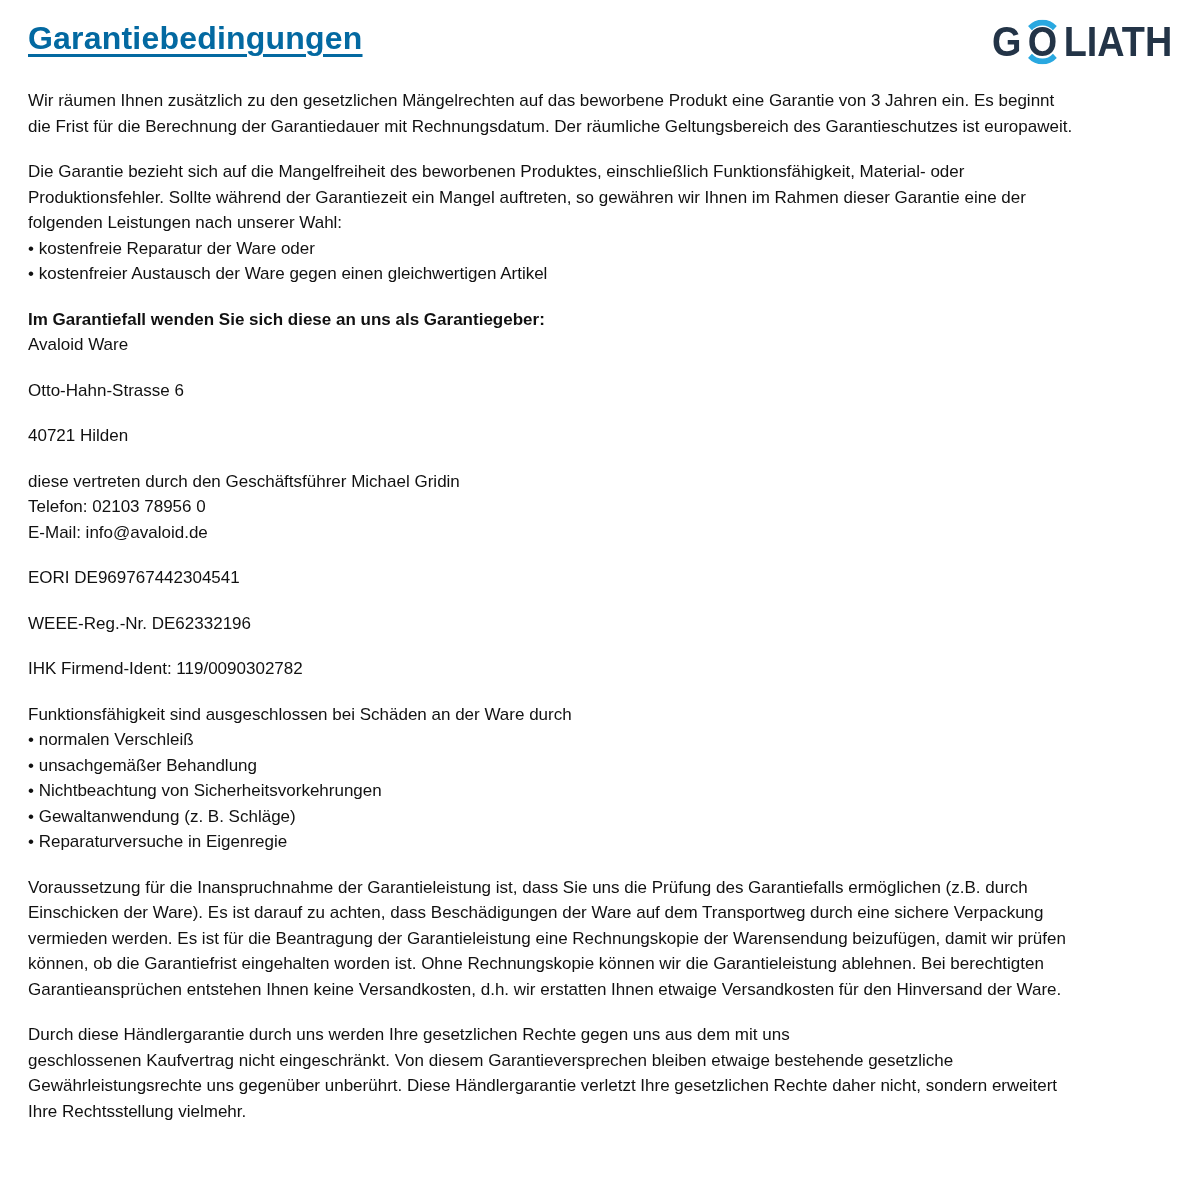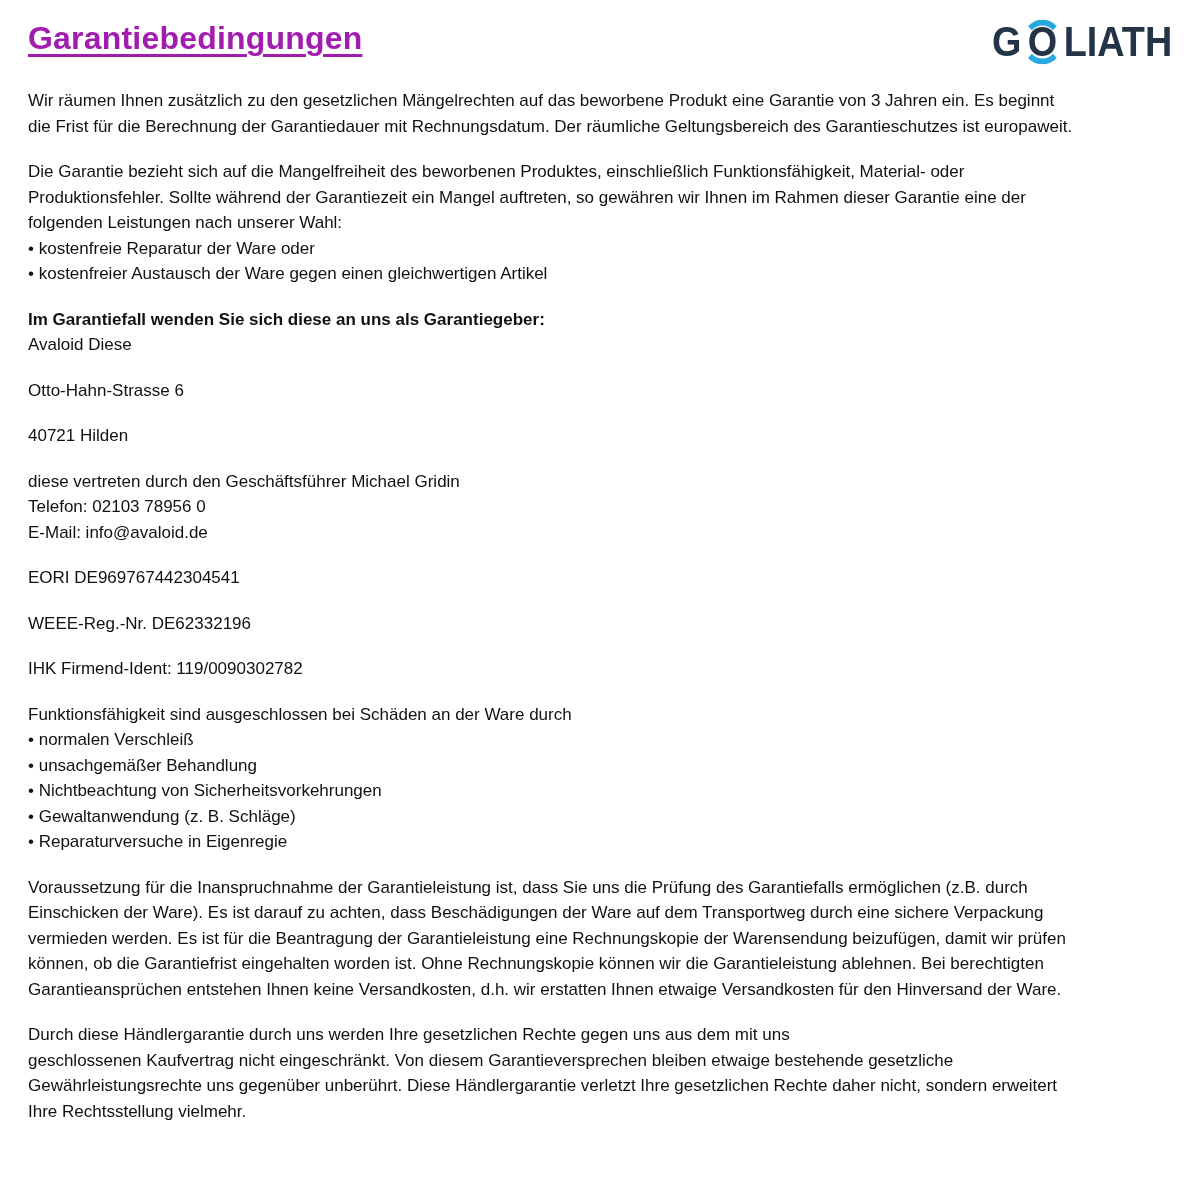--- a/index.html
+++ b/index.html
@@ -20,21 +20,21 @@
   header.doc-header {
     position: relative;
     height: 40px;
     margin-bottom: 30px;
   }
   h1.doc-title {
     font-size: 32px;
     line-height: 40px;
     font-weight: 700;
     margin: 0;
-    color: #a21caf;
+    color: #0369a1;
     text-decoration: underline;
     text-decoration-thickness: 3px;
     text-underline-offset: 5px;
     letter-spacing: 0.2px;
     display: inline-block;
   }
   .logo {
     position: absolute;
     right: 0;
     top: -8px;
@@ -105,21 +105,21 @@
 die Frist für die Berechnung der Garantiedauer mit Rechnungsdatum. Der räumliche Geltungsbereich des Garantieschutzes ist europaweit.</p>
 
     <p>Die Garantie bezieht sich auf die Mangelfreiheit des beworbenen Produktes, einschließlich Funktionsfähigkeit, Material- oder
 Produktionsfehler. Sollte während der Garantiezeit ein Mangel auftreten, so gewähren wir Ihnen im Rahmen dieser Garantie eine der
 folgenden Leistungen nach unserer Wahl:
 • kostenfreie Reparatur der Ware oder
 • kostenfreier Austausch der Ware gegen einen gleichwertigen Artikel</p>
 
     <h2 class="section-heading">Im Garantiefall wenden Sie sich diese an uns als Garantiegeber:</h2>
 
-    <p>Avaloid Diese</p>
+    <p>Avaloid Ware</p>
 
     <p>Otto-Hahn-Strasse 6</p>
 
     <p>40721 Hilden</p>
 
     <p>diese vertreten durch den Geschäftsführer Michael Gridin
 Telefon: 02103 78956 0
 E-Mail: info@avaloid.de</p>
 
 

